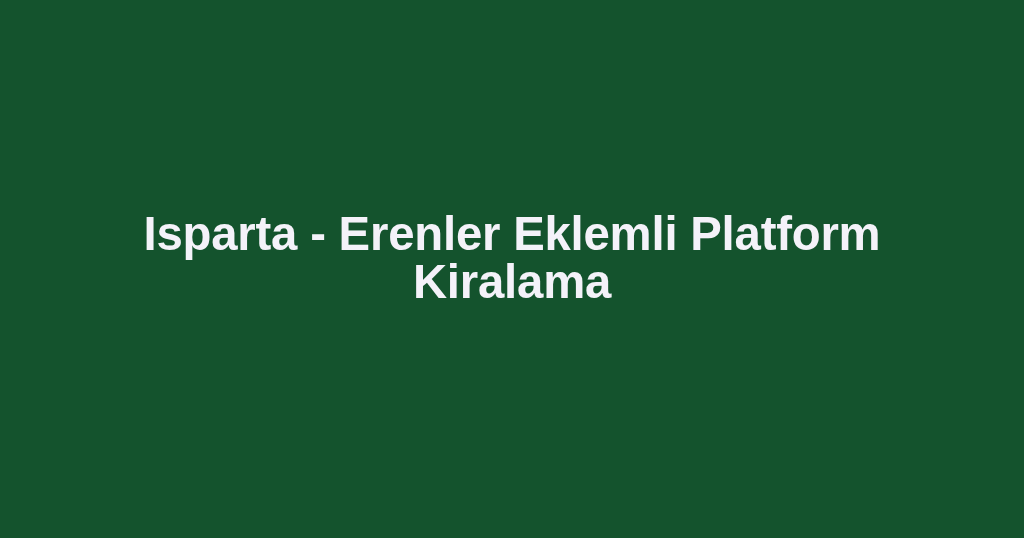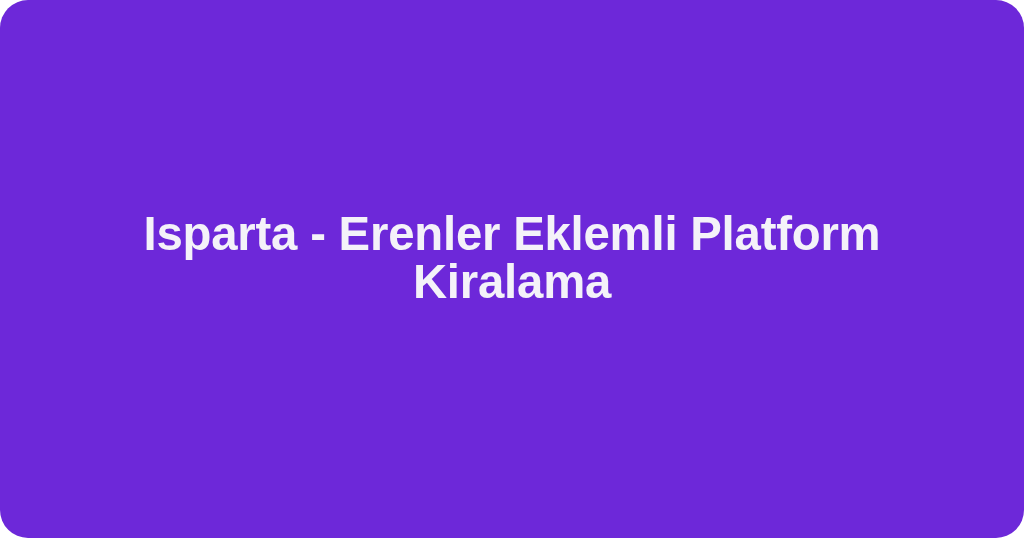--- a/index.html
+++ b/index.html
@@ -45,21 +45,21 @@
     text-align: center;
     white-space: normal;
     word-wrap: break-word;
     transform: scaleX(0.985);
     transform-origin: center center;
   }
 </style>
 </head>
 <body>
 
-<div class="og-card" style="background-color: #6d28d9; border-radius: 28px;">
+<div class="og-card" style="background-color: #14532d;">
 
   <div class="title-block">
 
     <h1 class="og-title" style="color: rgb(244, 242, 249);">Isparta - Erenler Eklemli Platform Kiralama</h1>
 
   </div>
 
 </div>
 
 </body></html>

